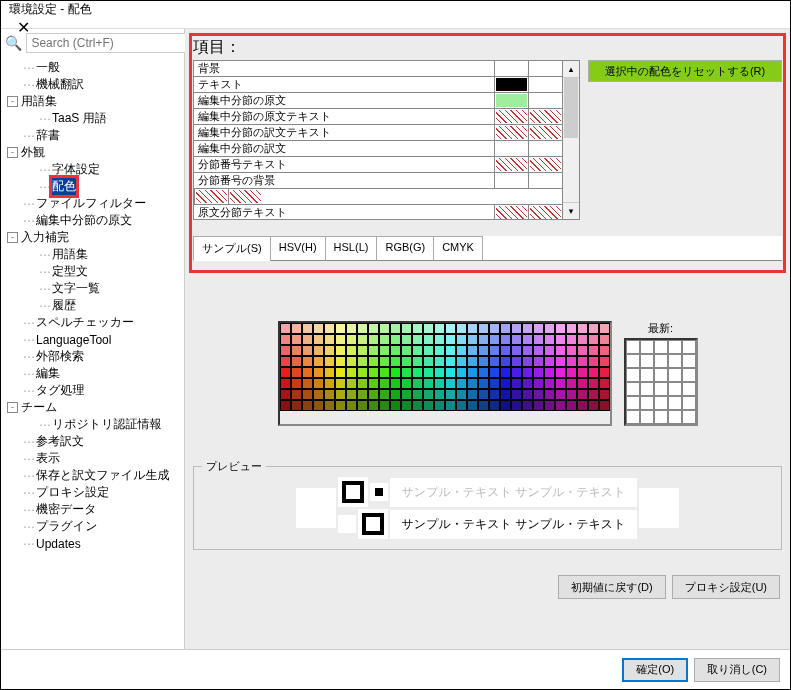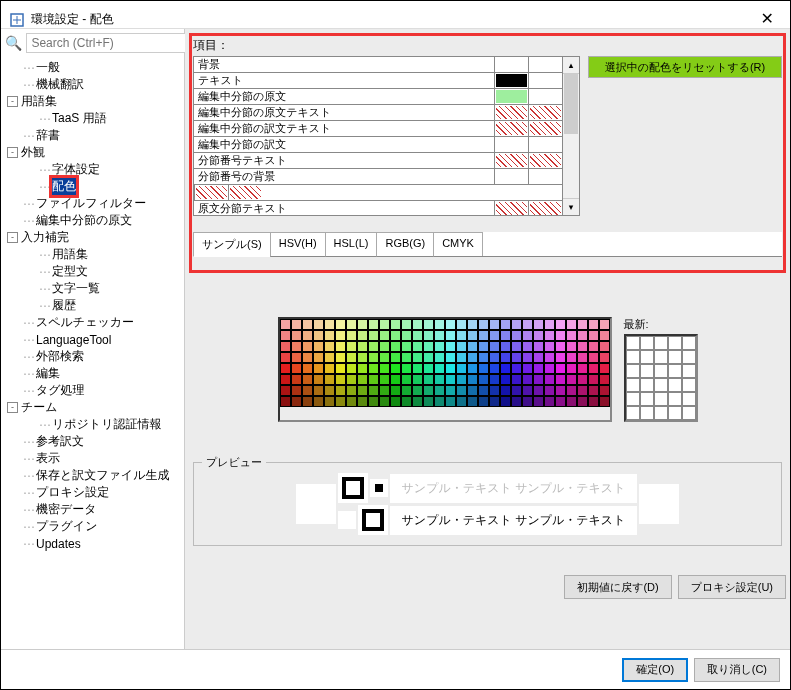--- a/index.html
+++ b/index.html
@@ -1,38 +1,38 @@
 <!DOCTYPE html>
 <html><head>
 <meta charset="utf-8">
 <style>
 * { box-sizing: border-box; margin: 0; padding: 0; }
 body { font-family: "Meiryo UI", "MS UI Gothic", sans-serif; font-size: 12px; background: #fff; width: 791px; height: 690px; position: relative; }
 .window { width: 791px; height: 690px; border: 1px solid #000; display: flex; flex-direction: column; }
-.titlebar { height: 28px; display: flex; align-items: flex-end; padding: 0 8px; border-bottom: 1px solid #ddd; }
+.titlebar { height: 28px; display: flex; align-items: flex-start; padding: 0 8px; border-bottom: 1px solid #ddd; flex-direction: column; }
 .titlebar .icon { width: 16px; height: 16px; margin-right: 6px; }
 .titlebar .title { flex: 1; font-size: 12px; }
 .titlebar .close { font-size: 16px; padding: 0 8px; cursor: pointer; }
 .body { flex: 1; display: flex; overflow: hidden; }
 .sidebar { width: 184px; border-right: 1px solid #ccc; display: flex; flex-direction: column; }
 .search-row { display: flex; align-items: center; padding: 4px; gap: 4px; }
 .search-icon { font-size: 14px; }
 .search-input { flex: 1; border: 1px solid #ccc; padding: 2px 4px; font-size: 12px; height: 20px; }
 .clear-icon { width: 14px; height: 14px; border-radius: 50%; background: #ddd; color: #fff; font-size: 10px; display: flex; align-items: center; justify-content: center; cursor: pointer; }
 .tree { flex: 1; overflow: auto; padding: 2px 0 2px 6px; }
 .node-row { display: flex; align-items: center; height: 17px; cursor: pointer; }
 .toggle { width: 11px; height: 11px; border: 1px solid #888; display: inline-flex; align-items: center; justify-content: center; font-size: 9px; line-height: 1; margin-right: 3px; color: #555; }
 .dots { color: #aaa; margin-right: 2px; letter-spacing: -1px; }
 .node-label { color: #000; }
 .node-label.selected { background: #0a3f9a; color: #fff; outline: 3px solid #e33; outline-offset: 0; }
 .level-1 { padding-left: 16px; }
 .level-2 { padding-left: 32px; }
 .main { flex: 1; background: #ececec; position: relative; padding: 8px; overflow: hidden; }
 .highlight-box { position: absolute; border: 3px solid #e33; top: 4px; left: 4px; right: 4px; height: 240px; pointer-events: none; }
-.items-label { font-size: 12px; margin-bottom: 2px; }
+.items-label { font-size: 16px; margin-bottom: 2px; }
 .top-row { display: flex; gap: 8px; }
 .color-table-wrap { display: flex; }
 .color-table { border: 1px solid #888; background: #fff; width: 370px; height: 160px; overflow: hidden; }
 .ct-row { display: flex; border-bottom: 1px solid #888; height: 16px; }
 .ct-name { flex: 1; padding: 0 4px; display: flex; align-items: center; font-size: 11px; overflow: hidden; }
 .ct-cell { width: 34px; border-left: 1px solid #888; position: relative; }
 .swatch { position: absolute; top: 1px; left: 1px; right: 1px; bottom: 1px; }
 .swatch.black { background: #000; }
 .swatch.lightgreen { background: #9eee9e; }
 .swatch.diag { background: repeating-linear-gradient(45deg, #fff, #fff 3px, #c33 3px, #c33 4px); }
@@ -44,32 +44,32 @@
 .reset-btn { flex: 1; }
 .reset-btn button { width: 100%; height: 22px; background: #84cc16; border: 1px solid #adadad; font-size: 11px; cursor: pointer; }
 .tabs { margin-top: 16px; display: flex; background: #fff; }
 .tab { padding: 4px 8px; border: 1px solid #aaa; border-bottom: 1px solid #888; font-size: 11px; cursor: pointer; margin-right: -1px; }
 .tab.active { border-bottom: 1px solid #fff; background: #fff; }
 .tabs-strip { flex:1; border-bottom:1px solid #888; }
 .palette-area { margin-top: 60px; display: flex; gap: 12px; justify-content: center; }
 .palette { display: grid; grid-template-columns: repeat(30, 11px); grid-auto-rows: 11px; gap: 0; border: 2px inset #888; }
 .palette div { border: 1px solid #000; box-sizing: border-box; }
 .recent-wrap { }
-.recent-label { font-size: 11px; margin-bottom: 2px; }
+.recent-label { font-size: 11px; margin-bottom: 2px; text-align: center; }
 .recent { display: grid; grid-template-columns: repeat(5, 14px); grid-auto-rows: 14px; border: 2px inset #888; }
 .recent div { border: 1px solid #888; background: #fff; }
 .preview-group { margin-top: 40px; border: 1px solid #bbb; padding: 10px; position: relative; }
 .preview-legend { position: absolute; top: -8px; left: 8px; background: #ececec; padding: 0 4px; font-size: 11px; }
 .preview-inner { display: flex; align-items: center; justify-content: center; gap: 2px; }
 .pv-box { background: #fff; display: flex; align-items: center; justify-content: center; }
 .pv-text { background: #fff; padding: 6px 12px; font-size: 12px; }
 .pv-gray { color: #bbb; }
 .sq-outer { width: 22px; height: 22px; border: 4px solid #000; }
 .sq-small { width: 8px; height: 8px; background: #000; }
-.bottom-buttons { position: absolute; right: 4px; bottom: 50px; display: flex; gap: 6px; }
+.bottom-buttons { position: absolute; right: 10px; bottom: 50px; display: flex; gap: 6px; }
 .bottom-buttons button, .footer button { height: 24px; padding: 0 12px; background: #e1e1e1; border: 1px solid #adadad; font-size: 11px; cursor: pointer; }
 .footer { height: 40px; border-top: 1px solid #ccc; display: flex; align-items: center; justify-content: flex-end; padding: 0 10px; gap: 6px; }
 .footer button.primary { border: 2px solid #0078d7; }
 </style>
 </head>
 <body>
 
 <div class="window">
   <div class="titlebar">
     <svg class="icon" viewBox="0 0 16 16">

